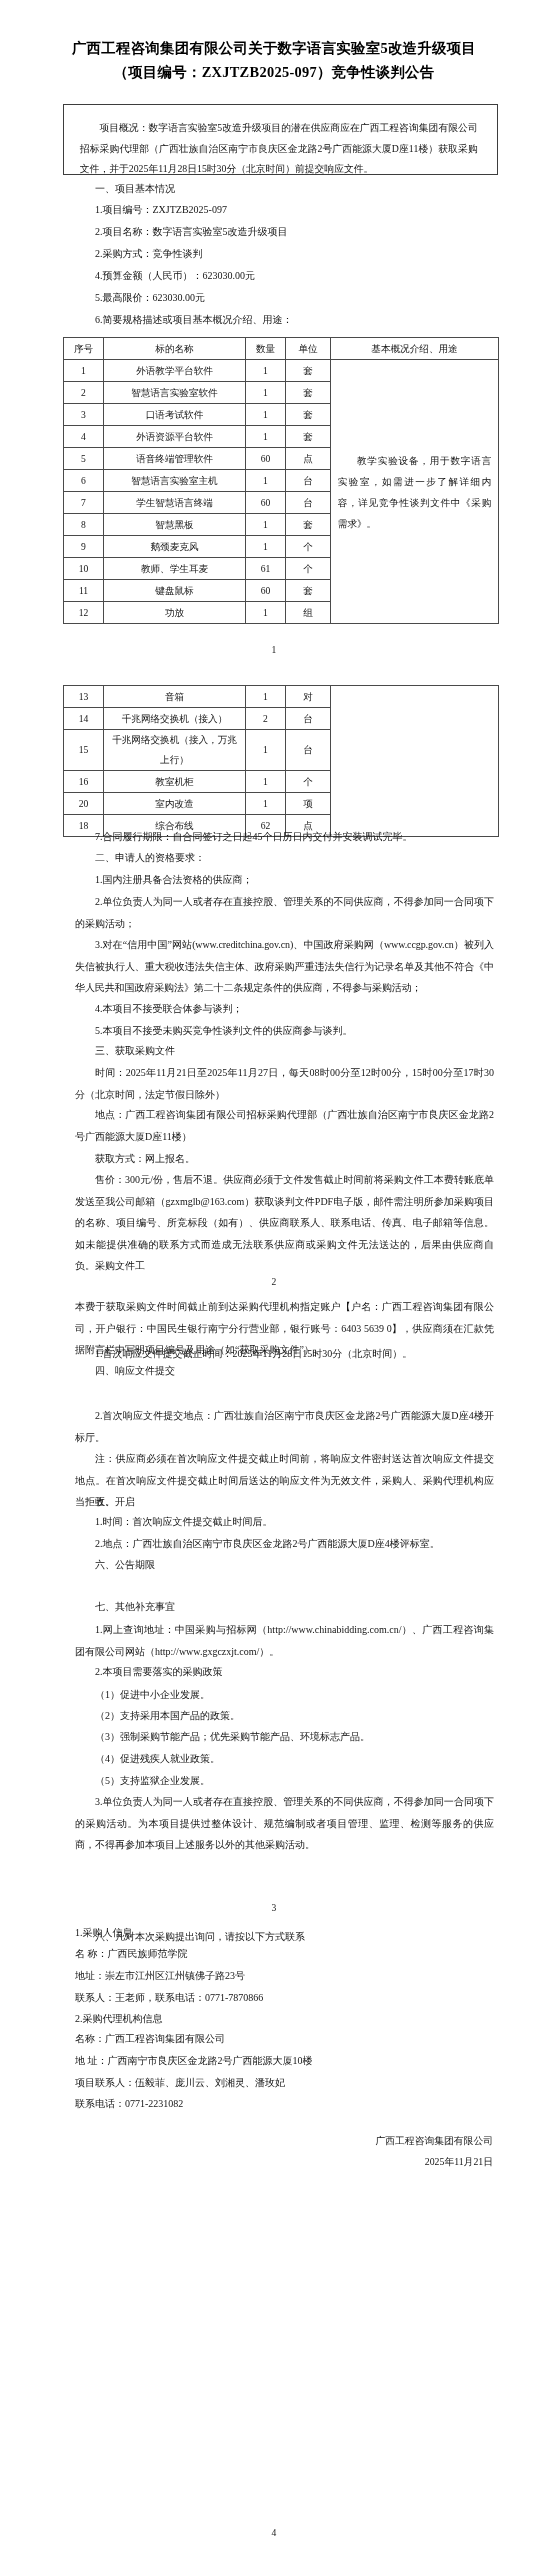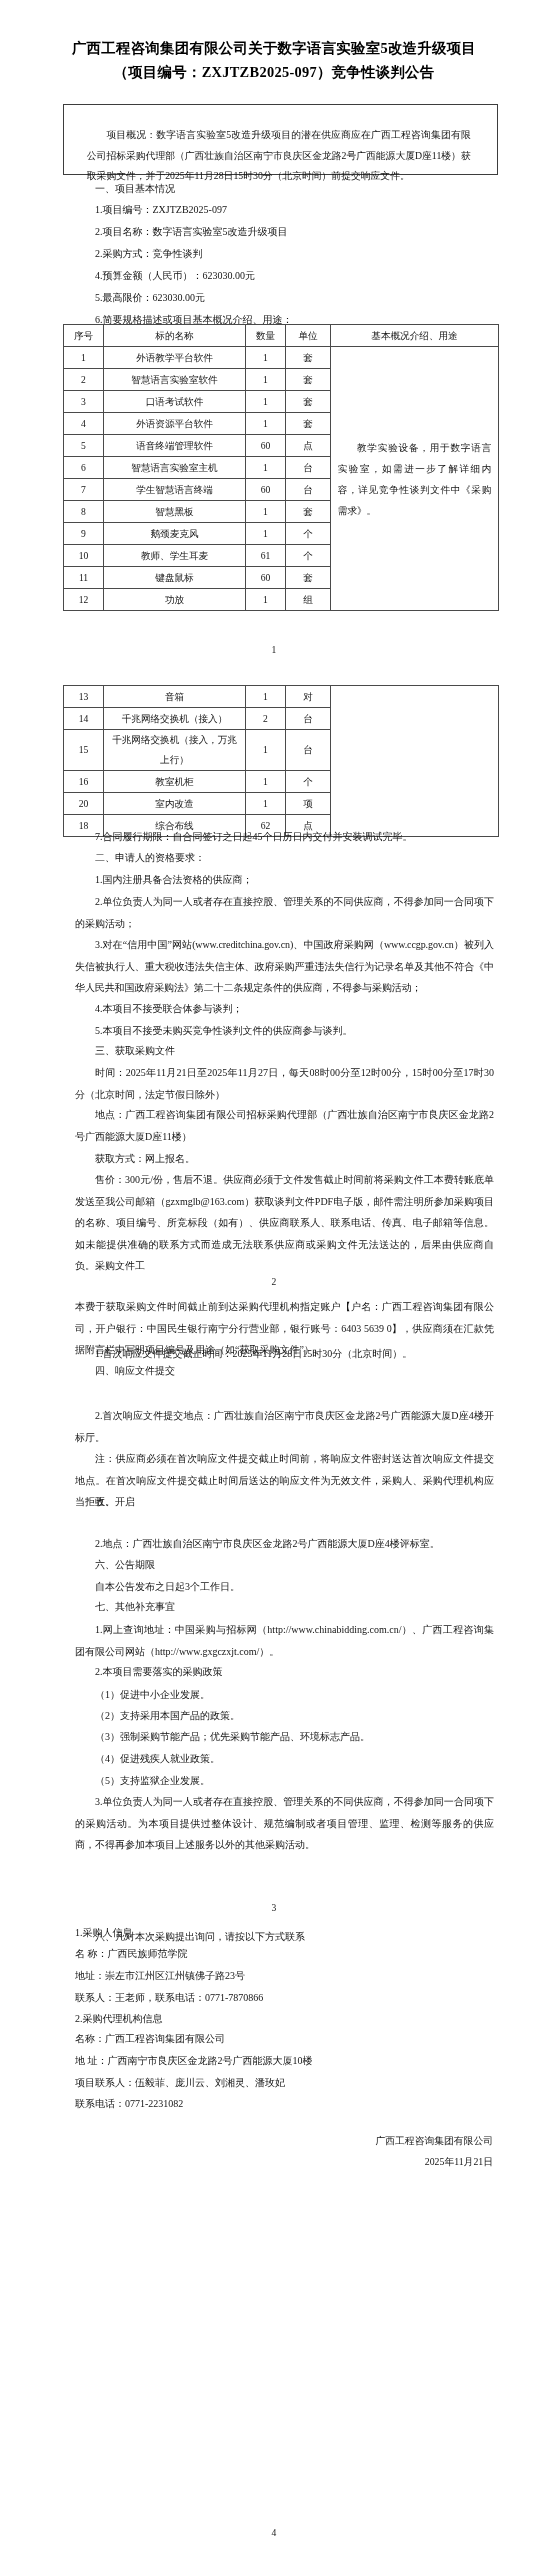--- a/index.html
+++ b/index.html
@@ -27,21 +27,21 @@
   .overview-box{
     position:absolute;
     top:104px;
     left:63px;
     width:435px;
     height:71px;
     box-sizing:border-box;
     border:0.7px solid #3d3d3d;
   }
   .overview-box .box-text{
-    margin:16px;
+    margin:9px;
     padding:4.1px 10.3px 0 6.8px;
     font-size:9.8px;
     line-height:20.5px;
     text-align:justify;
     text-indent:2em;
   }
   .t{
     position:absolute;
     left:68px;
     width:419px;
@@ -71,21 +71,21 @@
   table.goods td, table.goods th{
     border:0.7px solid #4a4a4a;
     text-align:center;
     vertical-align:middle;
     font-weight:normal;
     height:21px;
     line-height:20px;
     padding:0 4.1px;
     overflow:hidden;
   }
-  #goods-table-1{top:324px;}
+  #goods-table-1{top:337px;}
   #goods-table-2{top:685px;border-top:1.4px solid #8f8f8f;}
   .usage-cell{vertical-align:middle;}
   .usage-text{
     text-align:justify;
     text-indent:2em;
     line-height:21px;
     font-size:9.6px;
     padding:0 2.7px;
   }
   .sign{
@@ -287,24 +287,24 @@
   <div class="pagenum" style="top:1274px">2</div>
 
   <p class="t" style="top:1289px">本费于获取采购文件时间截止前到达采购代理机构指定账户【户名：广西工程咨询集团有限公司，开户银行：中国民生银行南宁分行营业部，银行账号：6403 5639 0】，供应商须在汇款凭据附言栏中写明项目编号及用途（如“获取采购文件”）。</p>
 
   <p class="t ind" style="top:1353px">四、响应文件提交</p>
   <p class="t ind" style="top:1336px">1.首次响应文件提交截止时间：2025年11月28日15时30分（北京时间）。</p>
   <p class="t ind" style="top:1398px">2.首次响应文件提交地点：广西壮族自治区南宁市良庆区金龙路2号广西能源大厦D座4楼开标厅。</p>
   <p class="t ind" style="top:1484px">五、开启</p>
 
   <p class="t ind" style="top:1441px">注：供应商必须在首次响应文件提交截止时间前，将响应文件密封送达首次响应文件提交地点。在首次响应文件提交截止时间后送达的响应文件为无效文件，采购人、采购代理机构应当拒收。</p>
+  <p class="t ind" style="top:1504px">1.时间：首次响应文件提交截止时间后。</p>
   <p class="t ind" style="top:1526px">2.地点：广西壮族自治区南宁市良庆区金龙路2号广西能源大厦D座4楼评标室。</p>
 
   <p class="t ind" style="top:1547px">六、公告期限</p>
-  <p class="t ind" style="top:1569px">自本公告发布之日起3个工作日。</p>
 
   <p class="t ind" style="top:1589px">七、其他补充事宜</p>
   <p class="t ind" style="top:1612px">1.网上查询地址：中国采购与招标网（http://www.chinabidding.com.cn/）、广西工程咨询集团有限公司网站（http://www.gxgczxjt.com/）。</p>
   <p class="t ind" style="top:1654px">2.本项目需要落实的采购政策</p>
   <p class="t ind" style="top:1677px">（1）促进中小企业发展。</p>
   <p class="t ind" style="top:1698px">（2）支持采用本国产品的政策。</p>
   <p class="t ind" style="top:1719px">（3）强制采购节能产品；优先采购节能产品、环境标志产品。</p>
   <p class="t ind" style="top:1741px">（4）促进残疾人就业政策。</p>
   <p class="t ind" style="top:1763px">（5）支持监狱企业发展。</p>
   <p class="t ind" style="top:1784px">3.单位负责人为同一人或者存在直接控股、管理关系的不同供应商，不得参加同一合同项下的采购活动。为本项目提供过整体设计、规范编制或者项目管理、监理、检测等服务的供应商，不得再参加本项目上述服务以外的其他采购活动。</p>

